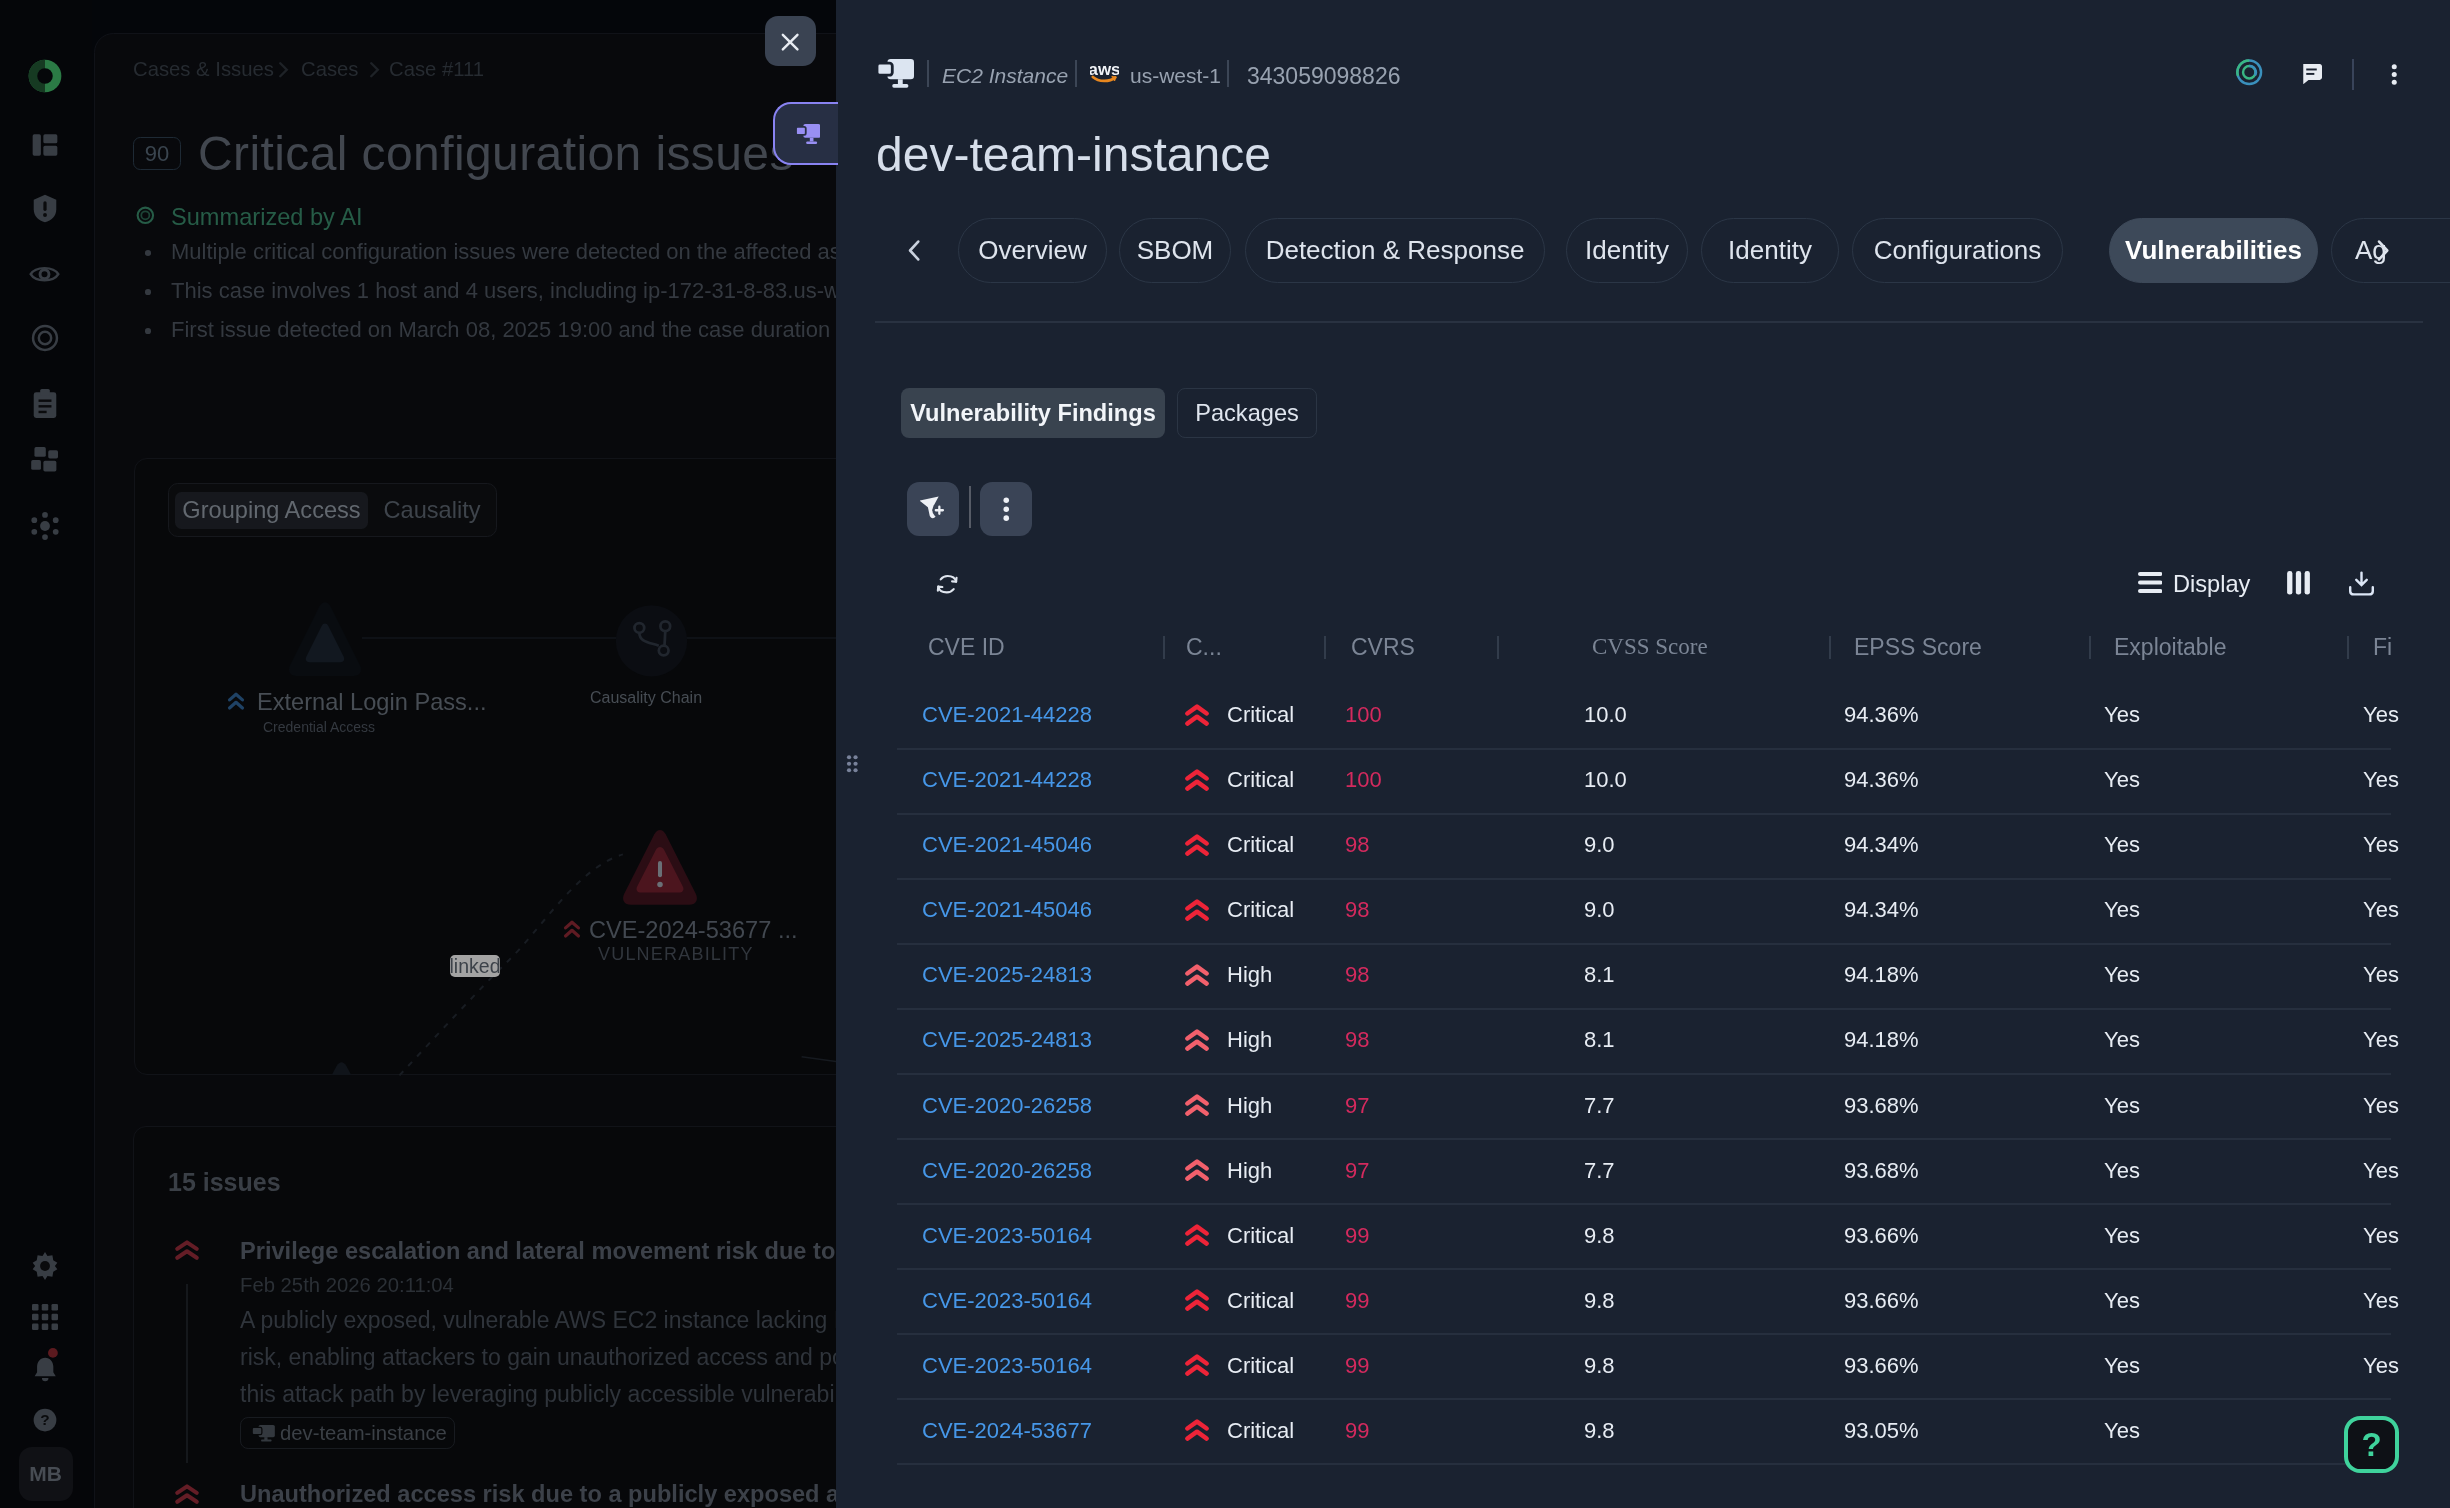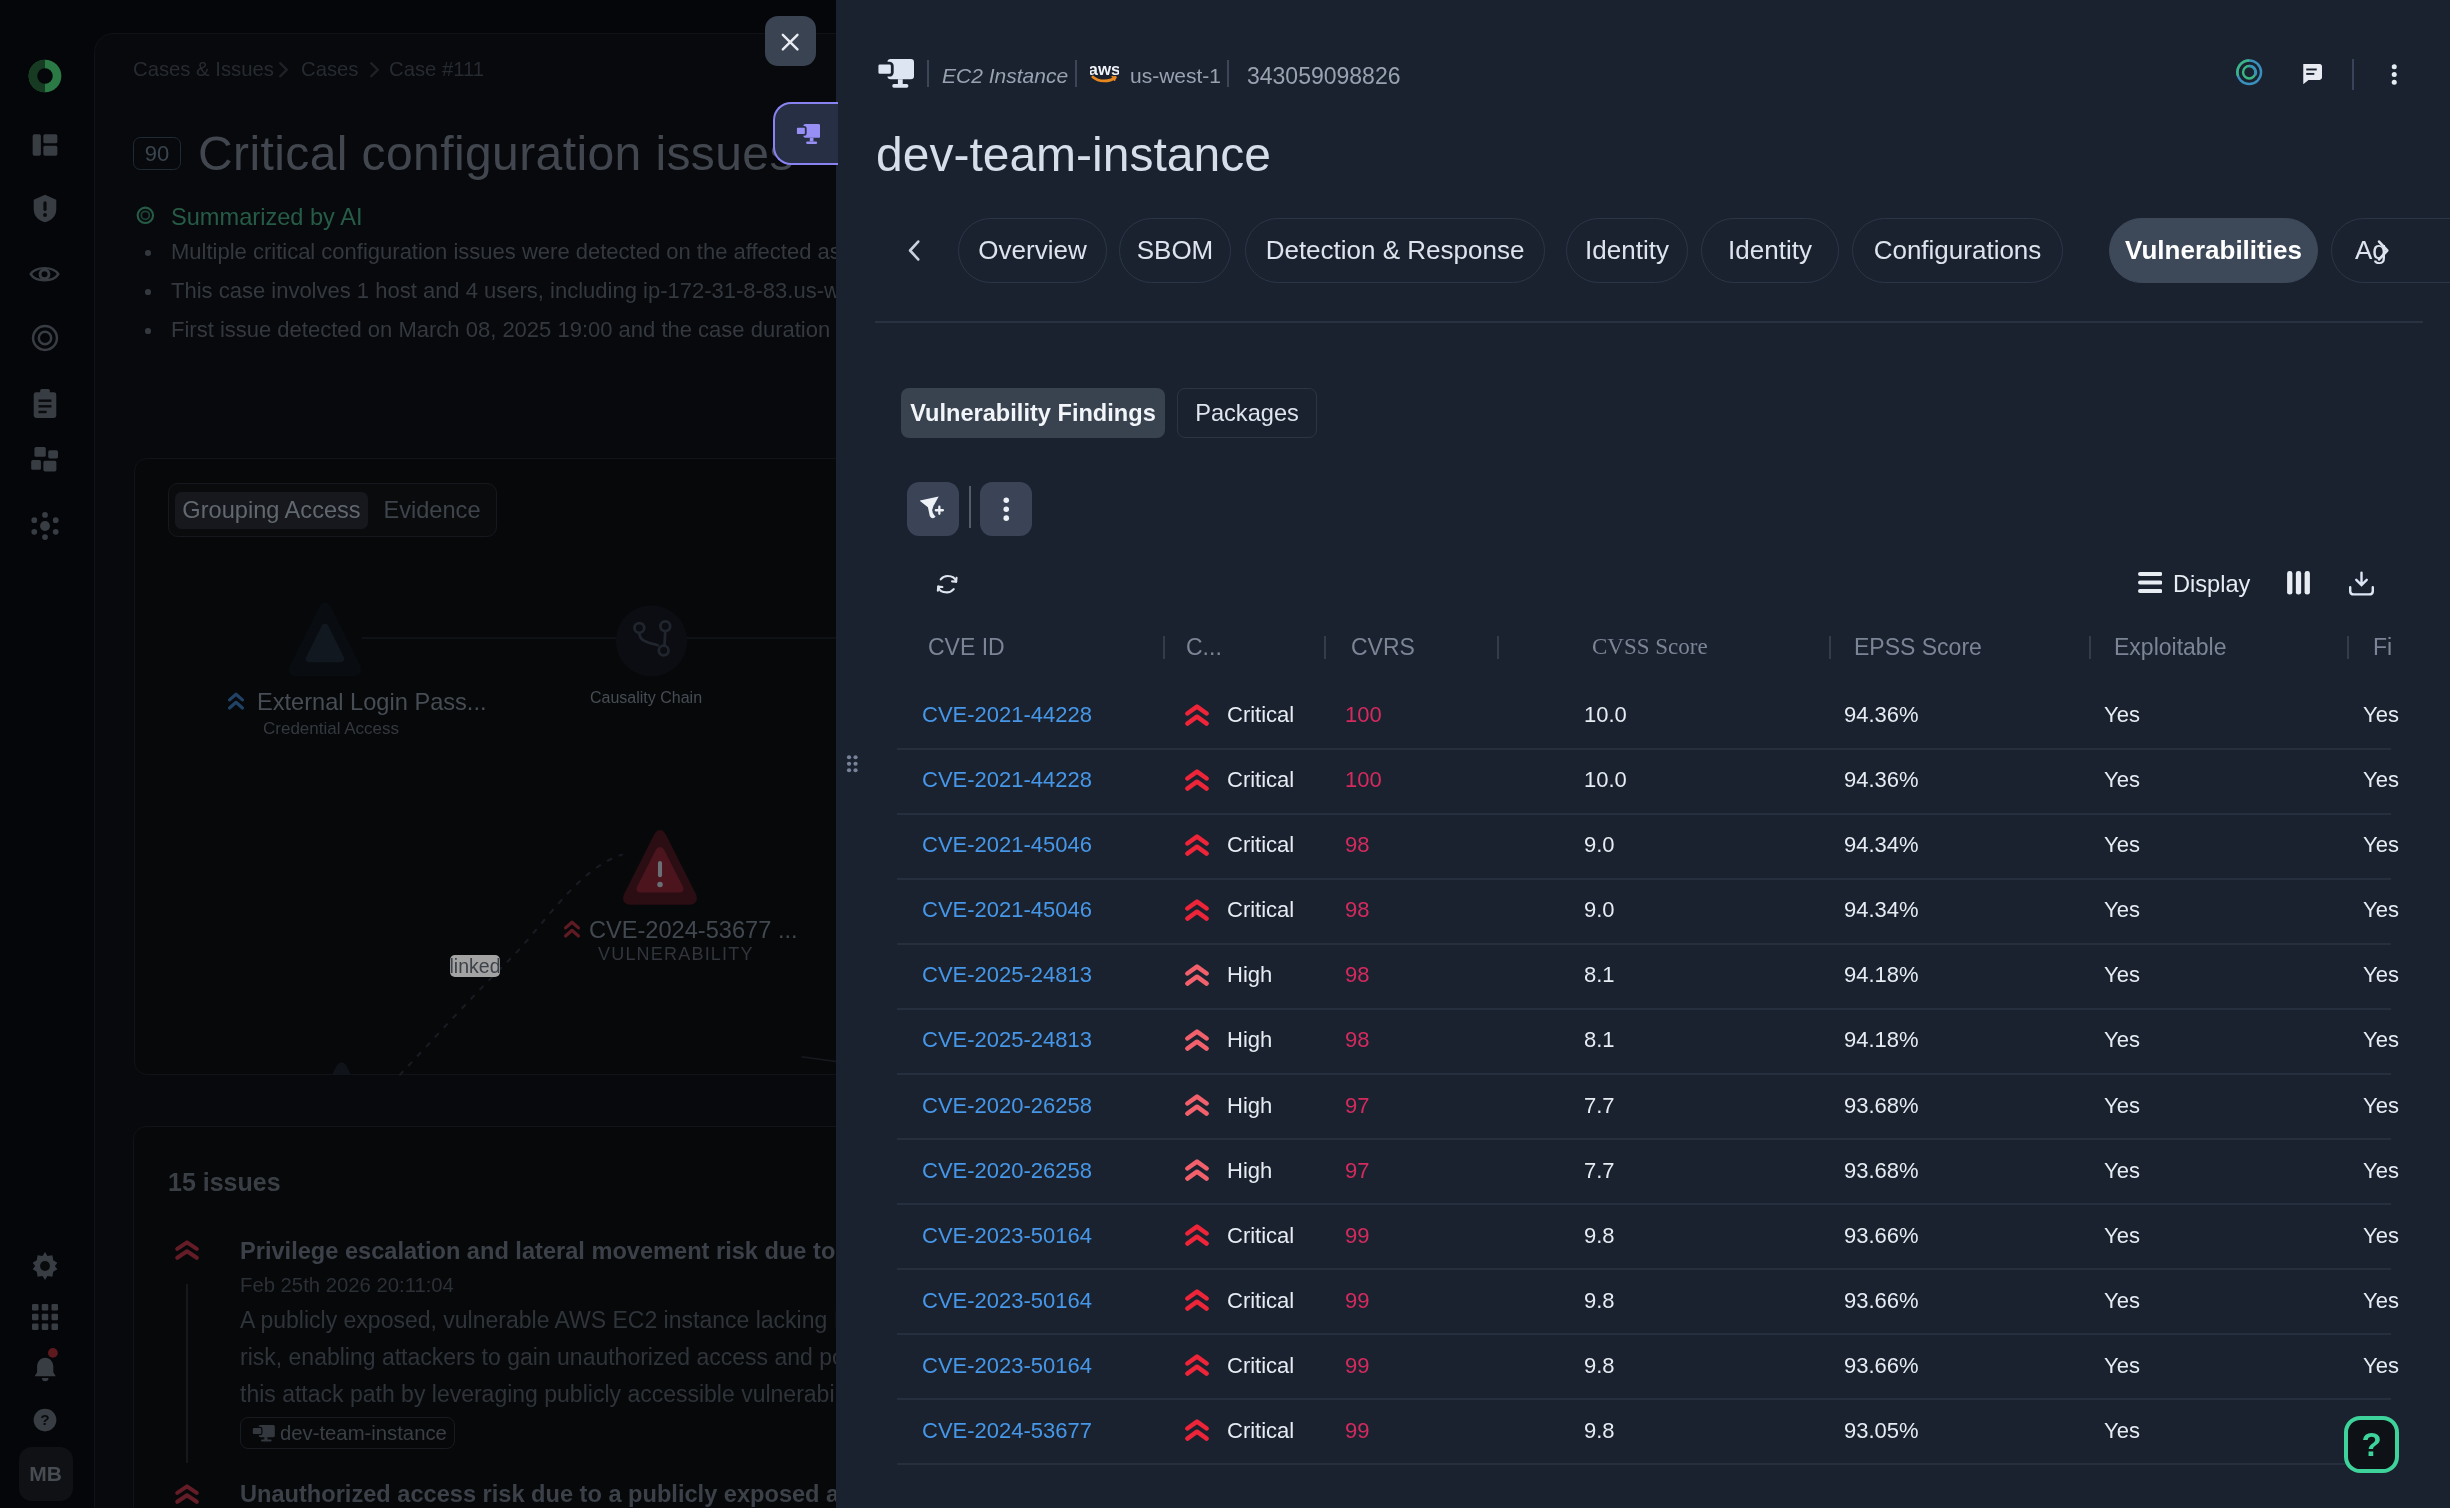--- a/index.html
+++ b/index.html
@@ -128,38 +128,38 @@
   <div class="abs" style="left:145px;top:289px;width:5.7px;height:5.7px;border-radius:50%;background:#343940;"></div>
   <div class="abs dimtxt" style="left:171px;top:278px;font-size:22px;">This case involves 1 host and 4 users, including ip-172-31-8-83.us-west-1</div>
   <div class="abs" style="left:145px;top:328px;width:5.7px;height:5.7px;border-radius:50%;background:#343940;"></div>
   <div class="abs dimtxt" style="left:171px;top:317px;font-size:22px;">First issue detected on March 08, 2025 19:00 and the case duration was</div>
 
   <div class="abs" style="left:134px;top:458px;width:1488px;height:617px;border:1.6px solid #111318;border-radius:13px;background:#07080a;box-sizing:border-box;">
 
     <div class="abs" style="left:33px;top:23.6px;width:329px;height:54px;border:1.6px solid #16181d;border-radius:9.8px;background:#0a0b0d;box-sizing:border-box;"></div>
     <div class="abs" style="left:40px;top:33px;width:193px;height:37px;border-radius:6.5px;background:#16181d;
       display:flex;align-items:center;justify-content:center;color:#62686f;font-size:23.6px;">Grouping Access</div>
-    <div class="abs" style="left:232px;top:33px;width:130px;height:37px;display:flex;align-items:center;justify-content:center;color:#3e444b;font-size:23.6px;">Evidence</div>
+    <div class="abs" style="left:232px;top:33px;width:130px;height:37px;display:flex;align-items:center;justify-content:center;color:#3e444b;font-size:23.6px;">Causality</div>
 
     <div class="abs" style="left:227px;top:178px;width:1260px;height:1.6px;background:#0e1116;"></div>
     <svg class="abs" style="left:244px;top:358px" width="569" height="260" viewBox="0 0 700 320" fill="none">
       <path d="M25 318 C 70 270 120 215 160 176 C 200 137 245 62 300 46" stroke="#181c22" stroke-width="2.5" stroke-dasharray="7 9"></path>
       <path d="M520 295 L 700 320" stroke="#161a20" stroke-width="2"></path>
     </svg>
 
     <svg class="abs" style="left:152px;top:141px" width="76" height="80" viewBox="0 0 94 99">
       <path d="M40 8 C44 1 50 1 54 8 L90 80 C94 88 90 94 82 94 L12 94 C4 94 0 88 4 80 Z" fill="#090c10"></path>
       <path d="M43 32 C45 28 49 28 51 32 L70 70 C72 74 70 77 66 77 L28 77 C24 77 22 74 24 70 Z" fill="#121820"></path>
     </svg>
     <svg class="abs" style="left:92px;top:232px" width="18" height="21" viewBox="0 0 22 26">
       <path d="M3 11 L11 4 L19 11" stroke="#1f4265" stroke-width="4" fill="none" stroke-linecap="round" stroke-linejoin="round"></path>
       <path d="M3 21 L11 14 L19 21" stroke="#1f4265" stroke-width="4" fill="none" stroke-linecap="round" stroke-linejoin="round"></path>
     </svg>
     <div class="abs" style="left:122px;top:230px;font-size:23.6px;color:#474d54;">External Login Pass...</div>
-    <div class="abs" style="left:128px;top:260px;font-size:17px;color:#343940;">Credential Access</div>
+    <div class="abs" style="left:128px;top:260px;font-size:14px;color:#343940;">Credential Access</div>
 
     <svg class="abs" style="left:480px;top:141px" width="73" height="85" viewBox="0 0 90 104">
       <circle cx="45" cy="50" r="44" fill="#0b0d12"></circle>
       <g stroke="#21262e" stroke-width="3.4" fill="none">
         <circle cx="30" cy="34" r="6"></circle>
           <circle cx="62" cy="32" r="6"></circle>
           <circle cx="60" cy="62" r="6"></circle>
         <path d="M30 40 C30 52 44 52 54 56"></path>
           <path d="M62 38 L61 56"></path>
       </g>

